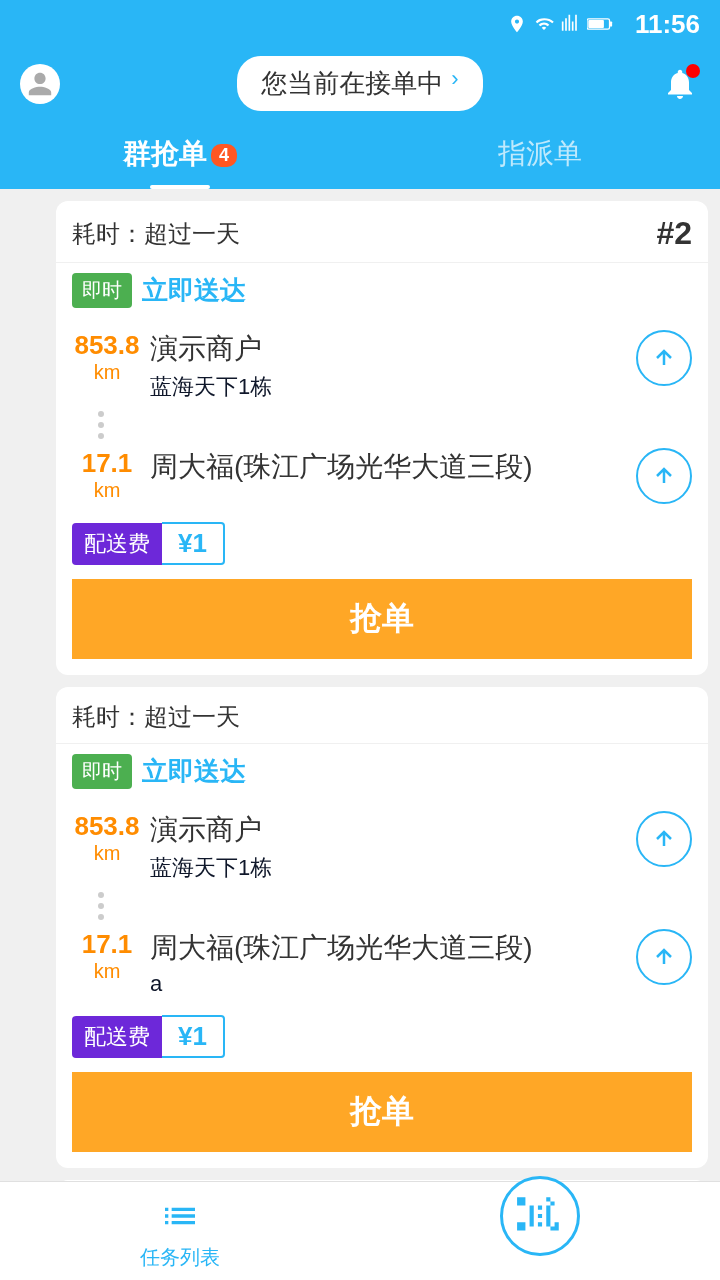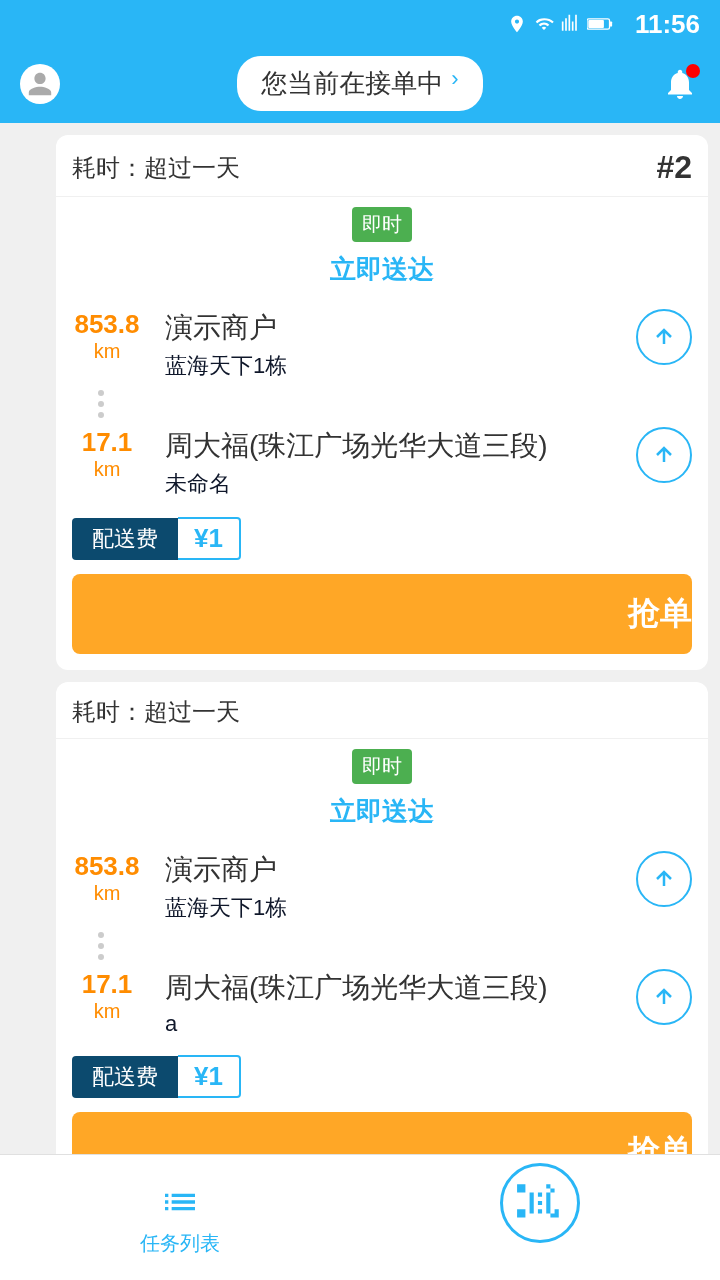--- a/index.html
+++ b/index.html
@@ -167,42 +167,41 @@
       font-size: 32px;
       font-weight: bold;
       color: #333;
     }
 
     .instant-row {
       display: flex;
       align-items: center;
       gap: 10px;
       padding: 10px 16px 6px 16px;
-      flex-direction: column;
     }
     .instant-badge {
       background: #4caf50;
       color: white;
       font-size: 20px;
       padding: 4px 10px;
       border-radius: 4px;
     }
     .instant-text {
       color: #29b6f6;
       font-size: 26px;
       font-weight: bold;
     }
 
     .locations {
       padding: 8px 16px 0 16px;
     }
     .location-row {
       display: flex;
       align-items: flex-start;
-      gap: 23px;
+      gap: 8px;
       padding: 8px 0;
     }
     .location-dist {
       min-width: 70px;
       text-align: center;
     }
     .dist-num {
       font-size: 26px;
       color: #ff8c00;
       font-weight: bold;
@@ -259,58 +258,58 @@
       border-radius: 50%;
     }
 
     .fee-row {
       display: flex;
       align-items: center;
       gap: 0;
       padding: 10px 16px 14px 16px;
     }
     .fee-label {
-      background: #0c4a6e;
+      background: #6d28d9;
       color: white;
       font-size: 22px;
-      padding: 6px 20px;
+      padding: 6px 12px;
       border-radius: 4px 0 0 4px;
     }
     .fee-amount {
       background: white;
       border: 2px solid #29b6f6;
       color: #29b6f6;
       font-size: 26px;
       font-weight: bold;
       padding: 4px 16px;
       border-radius: 0 4px 4px 0;
       border-left: none;
     }
 
     .grab-btn {
       margin: 0 16px 16px 16px;
       background: #ffa726;
       border: none;
-      border-radius: 8px;
+      border-radius: 0;
       color: white;
       font-size: 32px;
       font-weight: bold;
       padding: 18px 0;
       width: calc(100% - 32px);
       cursor: pointer;
-      text-align: right;
+      text-align: center;
     }
 
     
     .bottom-nav {
       position: fixed;
       bottom: 0;
       left: 0;
       width: 720px;
-      height: 126px;
+      height: 99px;
       background: white;
       border-top: 1px solid #e0e0e0;
       display: flex;
       align-items: center;
       justify-content: space-around;
     }
     .nav-item {
       display: flex;
       flex-direction: column;
       align-items: center;
@@ -386,20 +385,26 @@
 
   <div class="bell-btn">
     <svg width="36" height="36" viewBox="0 0 24 24" fill="white">
       <path d="M12 22c1.1 0 2-.9 2-2h-4c0 1.1.9 2 2 2zm6-6V11c0-3.07-1.64-5.64-4.5-6.32V4c0-.83-.67-1.5-1.5-1.5S10.5 3.17 10.5 4v.68C7.63 5.36 6 7.92 6 11v5l-2 2v1h16v-1l-2-2z"></path>
     </svg>
     <div class="bell-badge"></div>
   </div>
 </div>
 
 <div class="tabs">
+  <div class="tab active">
+    <span>群抢单</span><span class="tab-badge">4</span>
+  </div>
+  <div class="tab">
+    <span>指派单</span>
+  </div>
 </div>
 
 <div class="content">
 
   <div class="order-card">
     <div class="card-header">
       <span class="time-label">耗时：超过一天</span>
       <span class="order-id">#2</span>
     </div>
     <div class="instant-row">
@@ -429,21 +434,20 @@
           <div class="dot"></div>
         </div>
       </div>
       <div class="location-row">
         <div class="location-dist">
           <div class="dist-num">17.1</div>
           <div class="dist-unit">km</div>
         </div>
         <div class="location-info">
           <div class="loc-name">周大福(珠江广场光华大道三段)</div>
-          <div class="loc-addr">未命名</div>
         </div>
         <div class="nav-btn">
           <svg class="arrow-up-icon" viewBox="0 0 24 24" fill="none" stroke="#29b6f6" stroke-width="2.5">
             <path d="M12 19V5M5 12l7-7 7 7"></path>
           </svg>
         </div>
       </div>
     </div>
     <div class="fee-row">
       <span class="fee-label">配送费</span>

